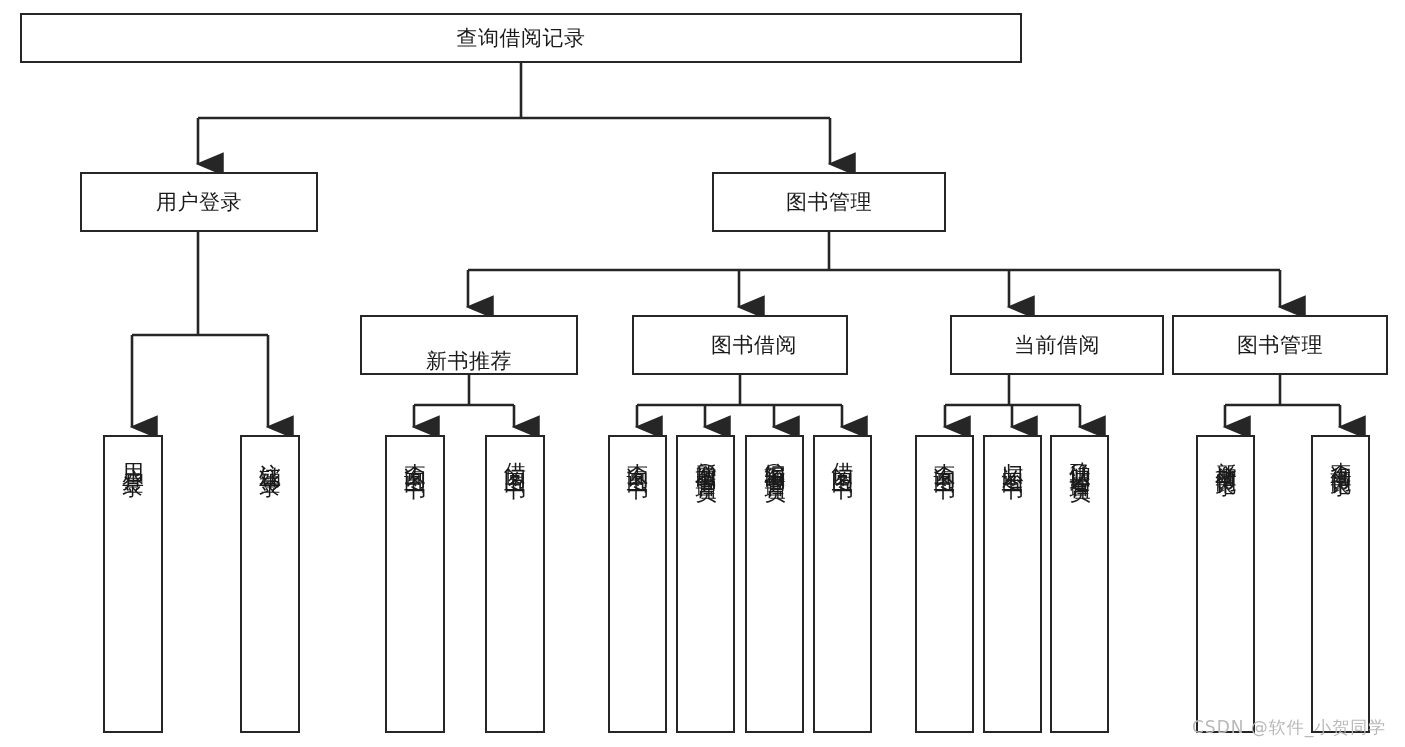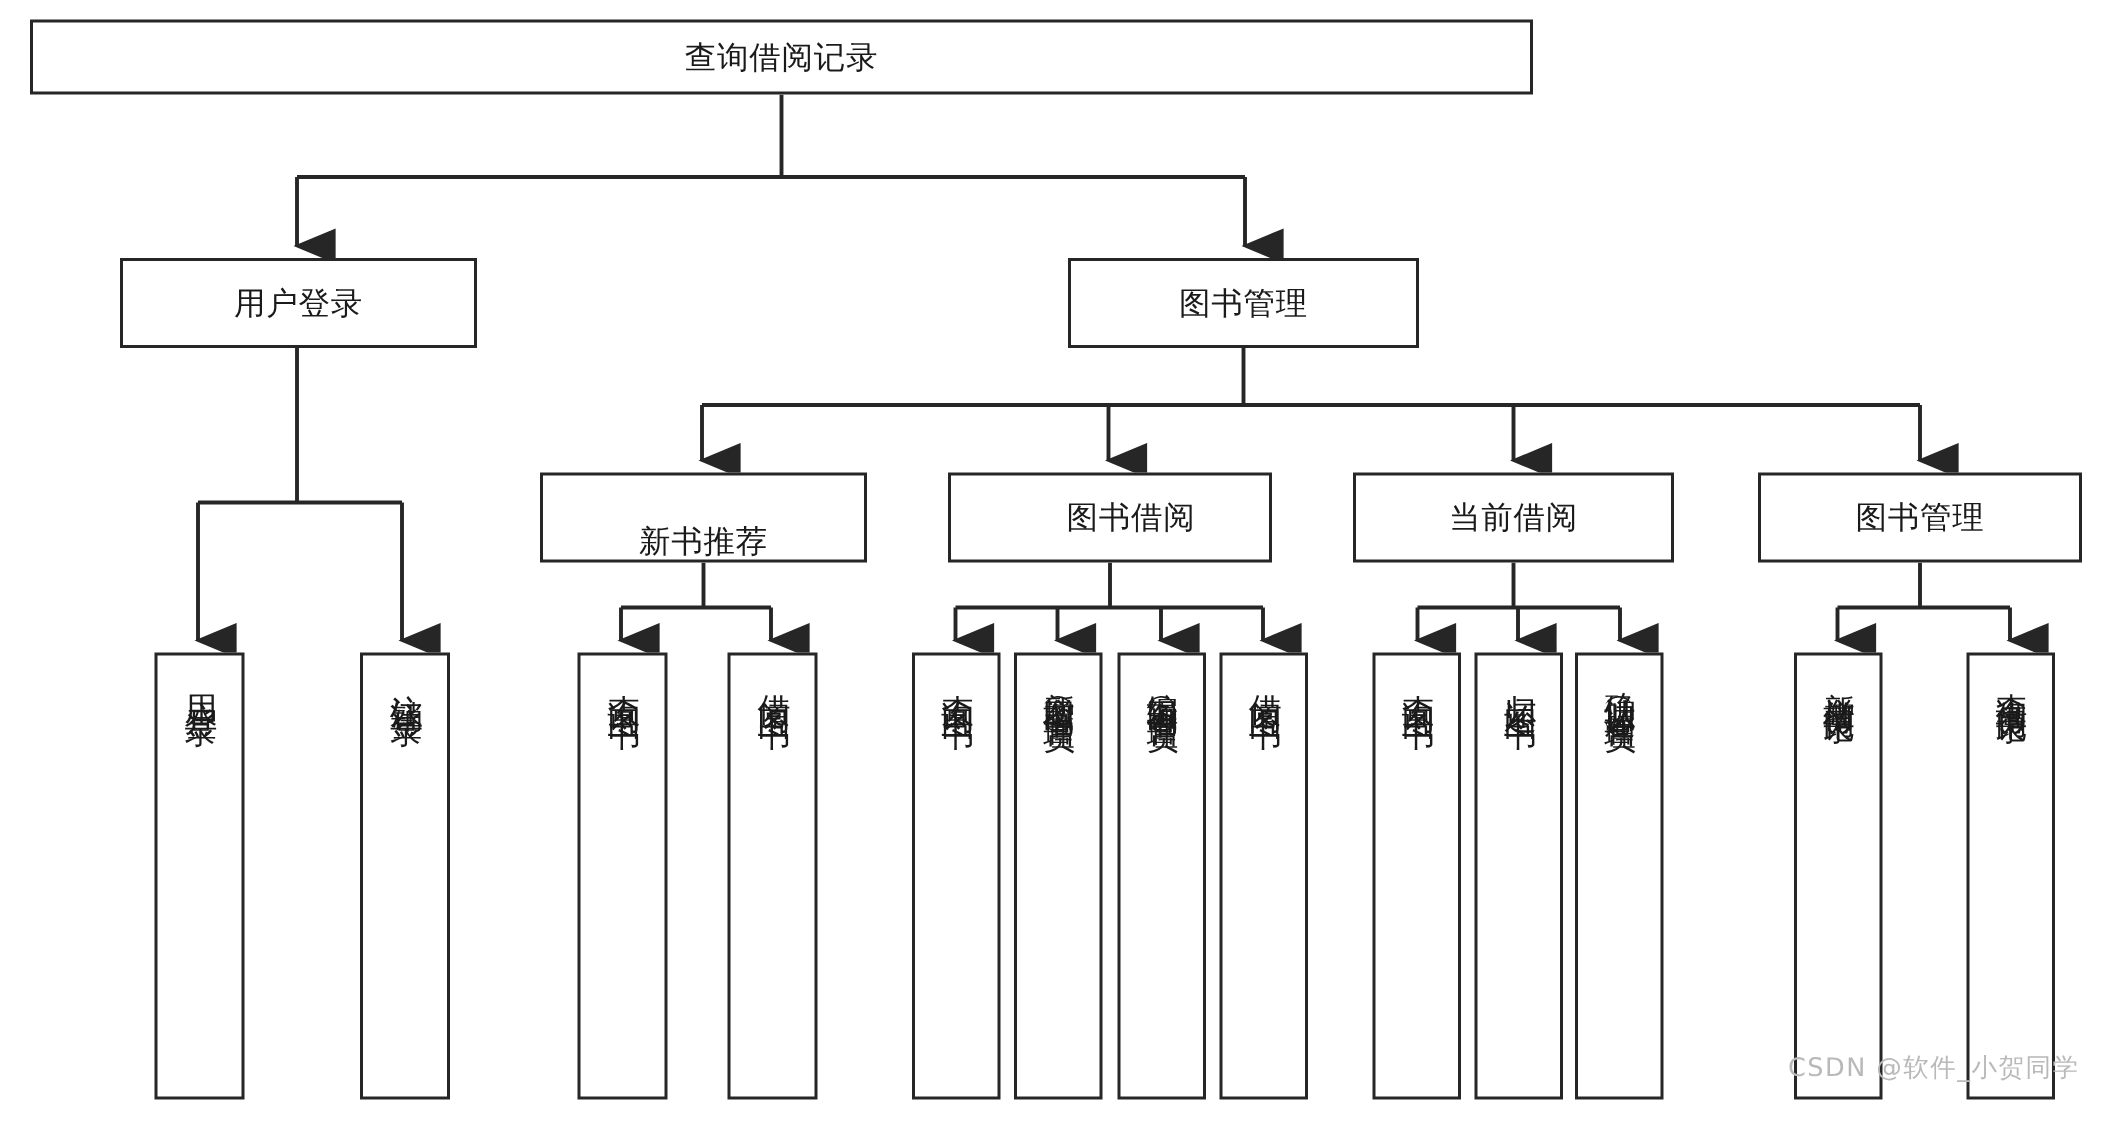--- a/index.html
+++ b/index.html
@@ -132,21 +132,21 @@
   </div>
 
   <div class="node h" style="left:360px;top:315px;width:218px;height:60px;align-items:flex-end;">
     <span class="cap">新书推荐</span>
   </div>
 
   <div class="node h" style="left:632px;top:315px;width:216px;height:60px;padding-left:28px;">
     <span class="cap">图书借阅</span>
   </div>
 
-  <div class="node h" style="left:902px;top:315px;width:214px;height:60px;">
+  <div class="node h" style="left:950px;top:315px;width:214px;height:60px;">
     <span class="cap">当前借阅</span>
   </div>
 
   <div class="node h" style="left:1172px;top:315px;width:216px;height:60px;">
     <span class="cap">图书管理</span>
   </div>
 
   <div class="node v" style="left:103px;top:435px;width:60px;height:298px;">
     <span class="cap">用户登录</span>
   </div>
@@ -192,15 +192,15 @@
   </div>
 
   <div class="node v long" style="left:1196px;top:435px;width:59px;height:298px;">
     <span class="cap">新增借阅记录</span>
   </div>
 
   <div class="node v long" style="left:1311px;top:435px;width:59px;height:298px;">
     <span class="cap">查询借阅记录</span>
   </div>
 
-  <div class="watermark" style="left:1192px;top:700px;">CSDN @软件_小贺同学</div>
+  <div class="watermark" style="left:1192px;top:716px;">CSDN @软件_小贺同学</div>
 
 </div>
 
 </body></html>

